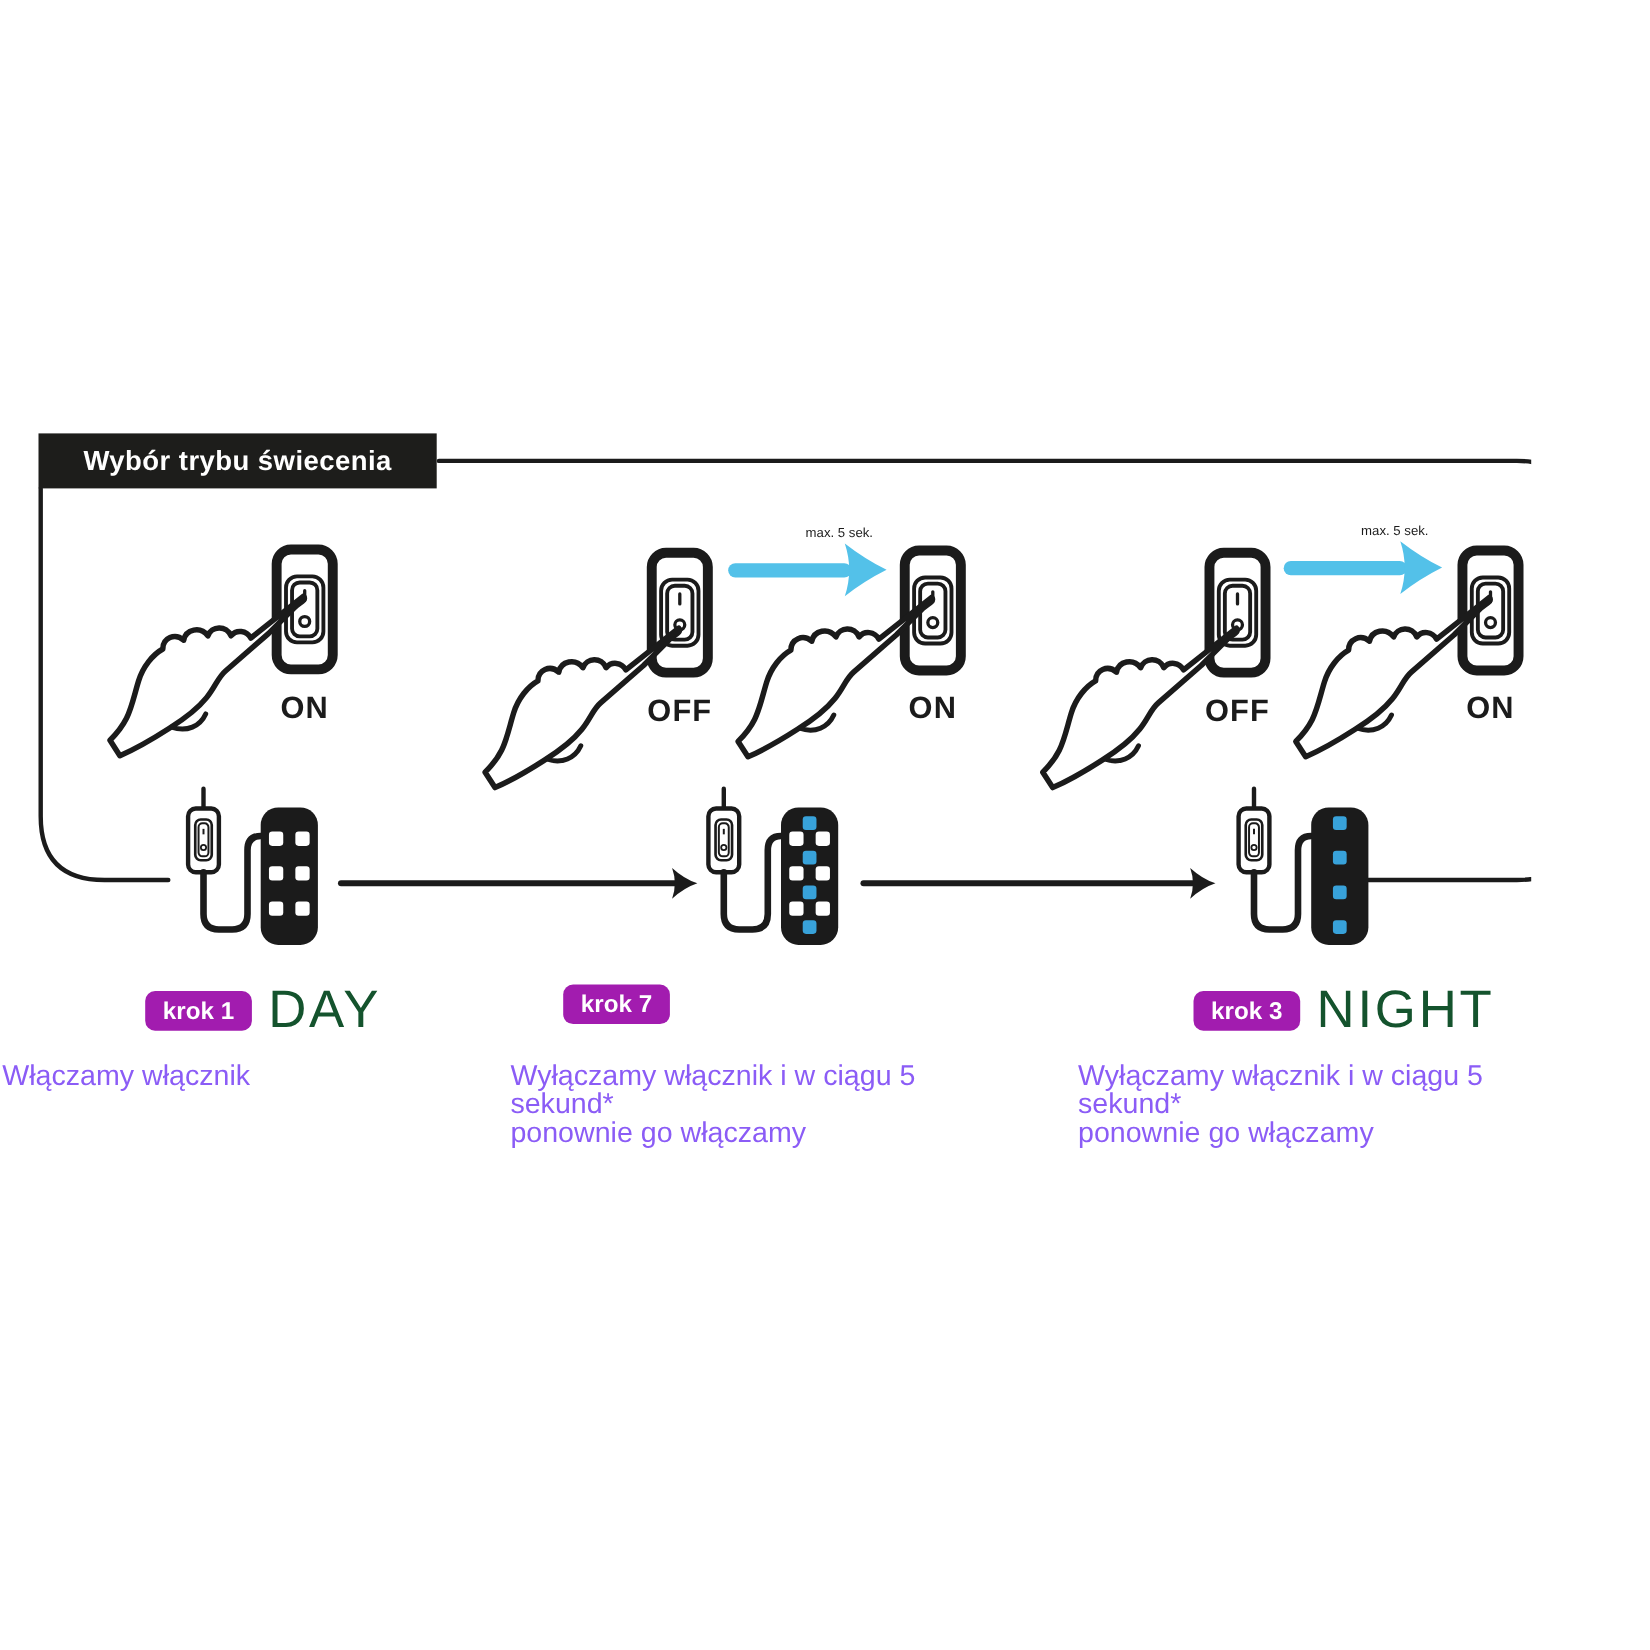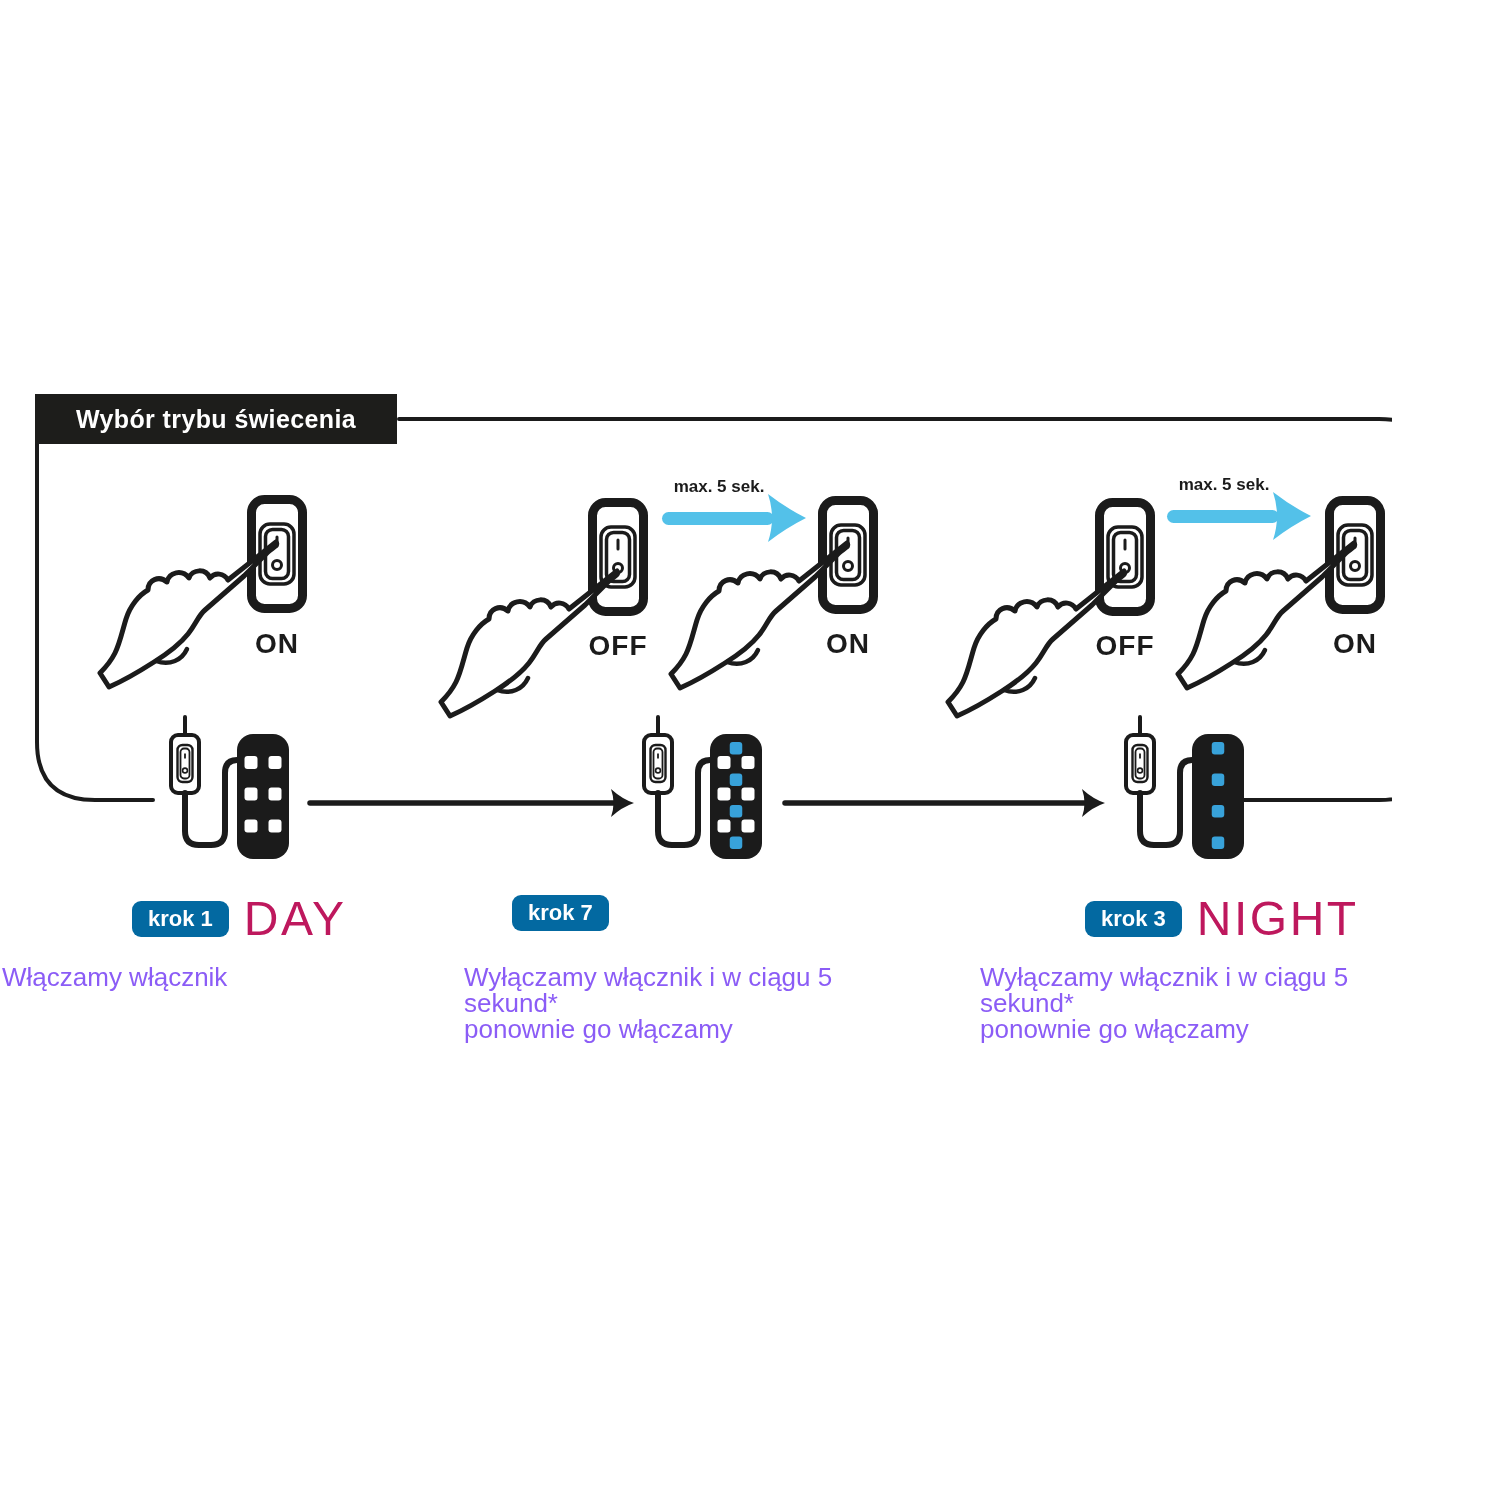--- a/index.html
+++ b/index.html
@@ -12,30 +12,31 @@
   .title-banner{
     left:35px;top:394px;width:362px;height:50px;background:#1d1d1b;color:#ffffff;
     display:flex;align-items:center;justify-content:center;
     font-size:25px;font-weight:700;letter-spacing:.4px;
   }
   .sw-label{
     transform:translateX(-50%);font-size:28px;font-weight:800;color:#1b1b1b;
     letter-spacing:1px;white-space:nowrap;
   }
   .arrow-label{
-    transform:translateX(-50%);font-size:17px;font-weight:700;color:#1b1b1b;
+    transform:translateX(-50%);font-size:12px;font-weight:400;color:#1b1b1b;
     white-space:nowrap;
+    margin-left:44px;
   }
   .step-row{display:flex;align-items:center;gap:15px;}
   .krok-badge{
-    background:#0369a1;color:#ffffff;border-radius:9px;padding:5px 16px;
+    background:#a21caf;color:#ffffff;border-radius:9px;padding:5px 16px;
     font-size:22px;font-weight:700;white-space:nowrap;
   }
   .mode-name{
-    font-size:48px;font-weight:300;color:#be185d;letter-spacing:2.5px;
+    font-size:48px;font-weight:300;color:#14532d;letter-spacing:2.5px;
     line-height:1;white-space:nowrap;
   }
   .caption{
     width:460px;font-size:26px;line-height:26px;color:#8b5cf6;
   }
   .footnote{
     left:28px;top:1062px;font-size:23.5px;color:#2b2b2b;letter-spacing:.2px;
     white-space:nowrap;
   }
 </style>

